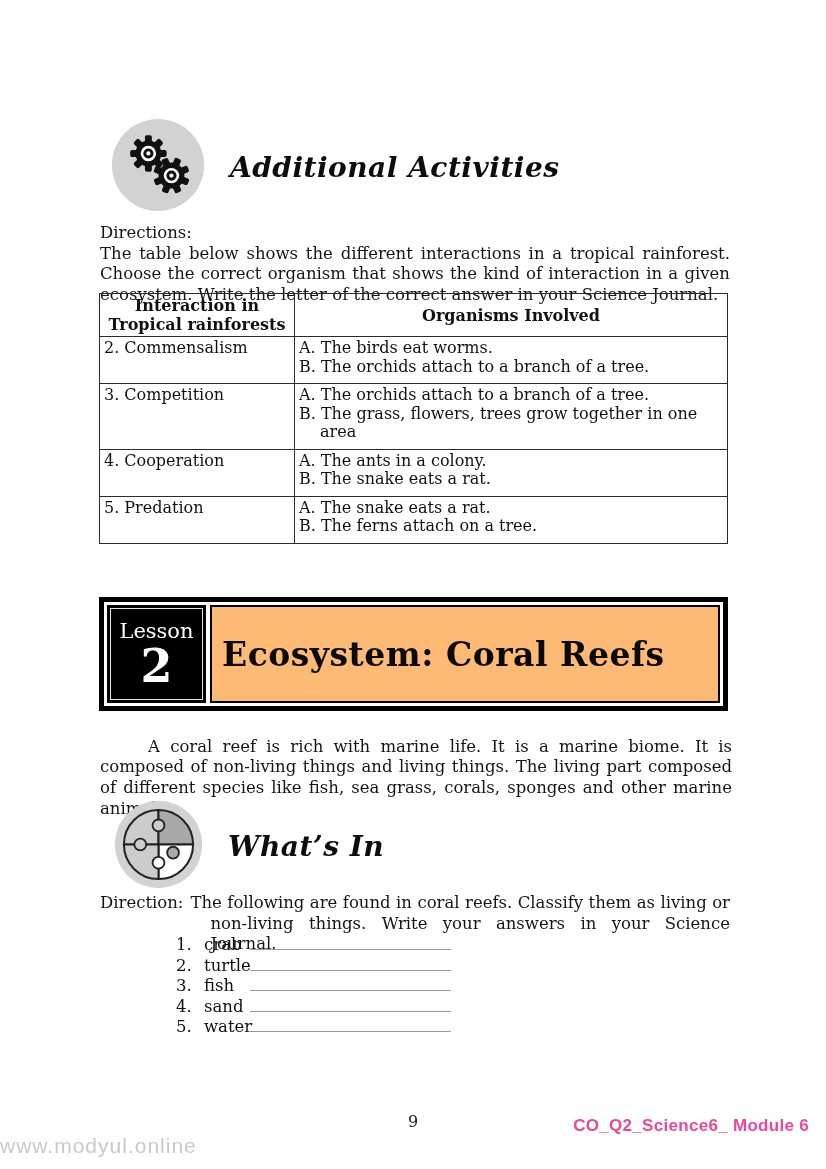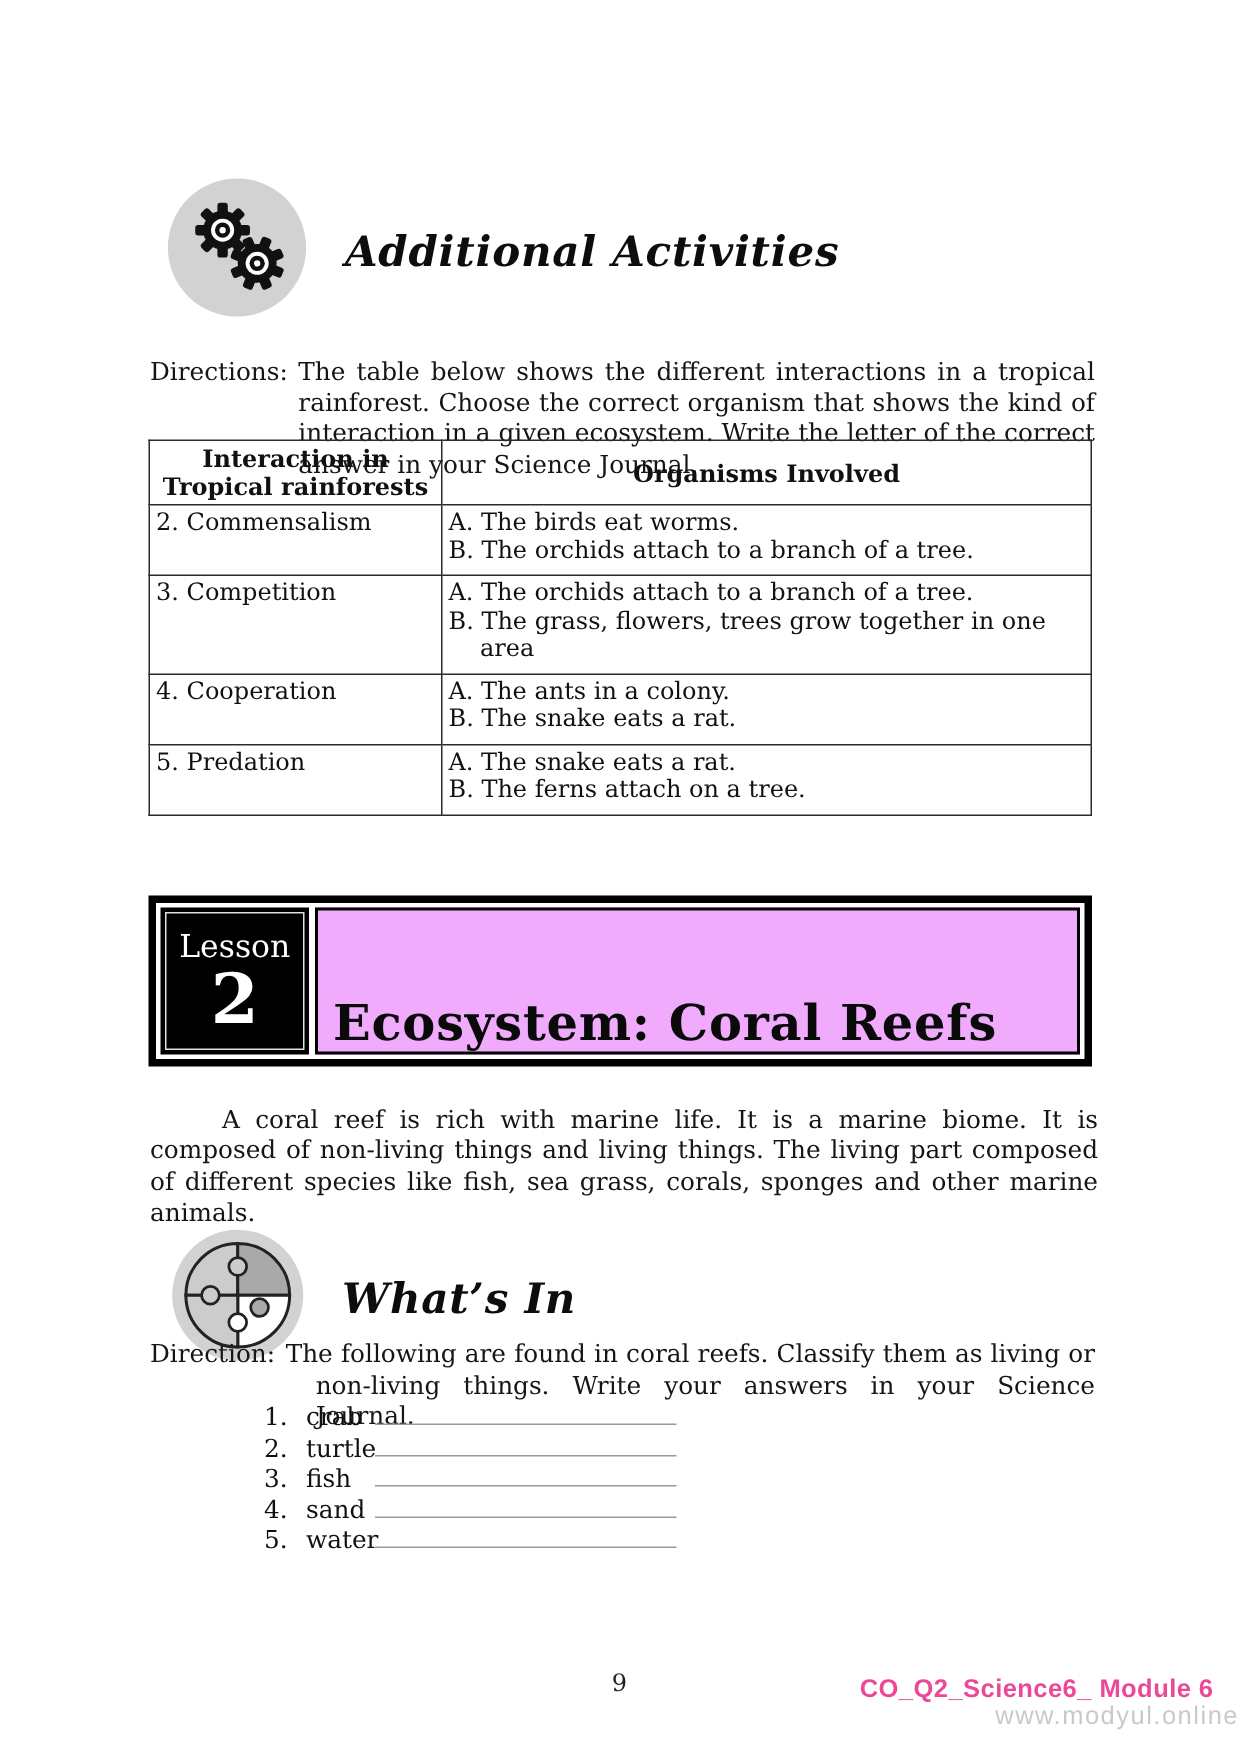--- a/index.html
+++ b/index.html
@@ -6,33 +6,33 @@
   .page {
     position:relative; width:826px; height:1169px; margin:16px auto;
     background:#ffffff; color:#111; overflow:hidden;
     font-family:"DejaVu Serif", serif;
     padding-left:24px;
   }
 
   
   .section-header { position:absolute; display:flex; align-items:center; }
   #aa-header { top:101px; left:110px; }
-  #wi-header { top:802px; left:113px; }
+  #wi-header { top:783px; left:113px; }
   .icon-circle { flex-shrink:0; }
   .section-title {
     font-weight:bold; font-style:italic; font-size:28px;
     margin-left:24px; letter-spacing:0.5px; color:#0d0d0d;
   }
 
   
   .dir-block {
     position:absolute; left:100px; width:630px;
     display:flex; font-size:16.5px; line-height:20.6px; color:#151515;
   }
-  #aa-directions { top:222px; }
+  #aa-directions { top:207px;flex-direction:column; }
   #wi-direction  { top:877px; }
   .dir-label { flex-shrink:0; margin-right:7px; }
   .dir-text  { flex:1; text-align:justify; }
   #wi-direction .dir-text { padding-left:20px; text-indent:-20px; }
 
   
   #aa-table {
     position:absolute; top:277px; left:99px; width:629px;
     border-collapse:collapse; font-size:16px; line-height:18.5px;
   }
@@ -55,22 +55,22 @@
     display:flex; gap:4px;
   }
   .lesson-box {
     background:#000; width:99px; flex-shrink:0; color:#fff;
     display:flex; flex-direction:column; align-items:center; justify-content:center;
     outline:1px solid #e0e0e0; outline-offset:-4px;
   }
   .lesson-word { font-weight:normal; font-size:21px; line-height:24px; }
   .lesson-num  { font-weight:bold; font-size:46px; line-height:46px; }
   .title-panel {
-    flex:1; background:#f0abfc; border:2px solid #000;
-    display:flex; align-items:flex-end;
+    flex:1; background:#fdba74; border:2px solid #000;
+    display:flex; align-items:center;
   }
   .lesson-title { font-weight:bold; font-size:33px; padding-left:10px; letter-spacing:0.5px; color:#0a0a0a; }
 
   
   #lesson-intro {
     position:absolute; top:704px; left:100px; width:632px;
     font-size:16.5px; line-height:20.7px; text-align:justify; text-indent:48px; color:#151515;
   }
 
   
@@ -82,22 +82,22 @@
     display:inline-block; width:201px; height:15px;
     border-bottom:1.5px solid #999999; vertical-align:baseline;
   }
 
   
   #page-number {
     position:absolute; top:1096px; left:0; width:826px; text-align:center;
     font-size:16px; color:#222;
   }
   #watermark {
-    position:absolute; top:1118px; left:0; width:826px; text-align:right;
-    font-family:"Liberation Sans", sans-serif; font-size:17px;
+    position:absolute; top:1118px; left:0; width:826px; text-align:left;
+    font-family:"Liberation Sans", sans-serif; font-size:21px;
     color:#c9c9c9; letter-spacing:1px;
   }
   #module-label {
     position:absolute; top:1100px; right:41px;
     font-family:"Liberation Sans", sans-serif; font-weight:bold;
     font-size:17px; letter-spacing:0.3px; color:#ec4899;
   }
 </style>
 </head>
 <body>

